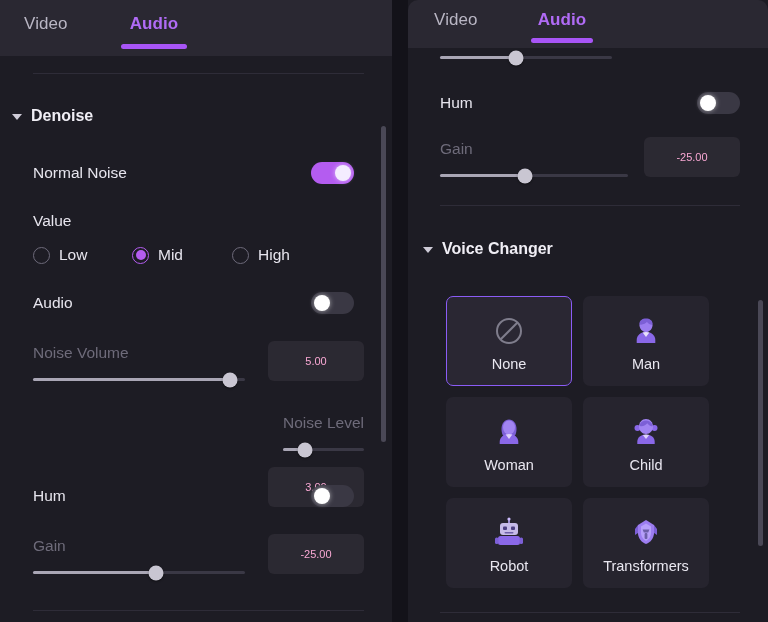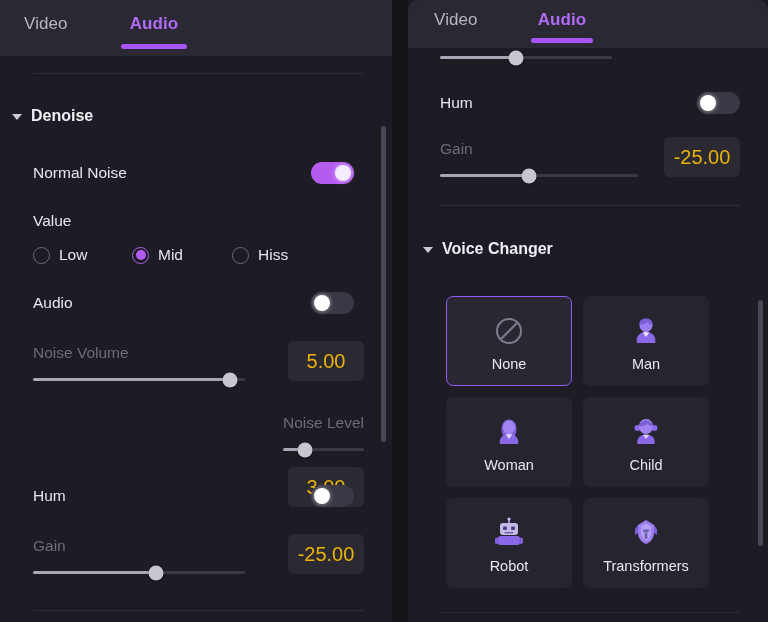--- a/index.html
+++ b/index.html
@@ -83,22 +83,22 @@
   .slider-fill {
     position: absolute; left: 0; top: 0; bottom: 0;
     border-radius: 2px; background: #a9a6b5;
   }
   .slider-knob {
     position: absolute; top: 50%; width: 15px; height: 15px;
     transform: translate(-50%, -50%); border-radius: 50%;
     background: #c9c6d2; box-shadow: 0 1px 2px rgba(0,0,0,.5); cursor: pointer;
   }
   .value-box {
-    width: 76px; height: 40px; border-radius: 6px; background: #2b2932;
-    color: #eab308; font-size: 20px; display: flex; align-items: center;
+    width: 96px; height: 40px; border-radius: 6px; background: #2b2932;
+    color: #f9a8d4; font-size: 11px; display: flex; align-items: center;
     justify-content: center; flex: 0 0 auto;
   }
 
   
   .vc-grid { display: grid; grid-template-columns: 126px 126px; gap: 11px; }
   .vc-card {
     height: 90px; border-radius: 7px; background: #26242e;
     border: 1.5px solid transparent; cursor: pointer;
     display: flex; flex-direction: column; align-items: center;
     justify-content: center; gap: 5px;
@@ -151,21 +151,21 @@
       <div class="radio-item" style="width:99px;">
         <span class="radio"></span>
         <span class="radio-label">Low</span>
       </div>
       <div class="radio-item" style="width:100px;">
         <span class="radio checked"></span>
         <span class="radio-label">Mid</span>
       </div>
       <div class="radio-item">
         <span class="radio"></span>
-        <span class="radio-label">Hiss</span>
+        <span class="radio-label">High</span>
       </div>
     </div>
 
     <div class="row" style="position:absolute; left:33px; right:38px; top:291px; height:24px;">
       <span class="row-label">Audio</span>
       <div class="toggle">
         <span class="knob"></span>
       </div>
     </div>
 

